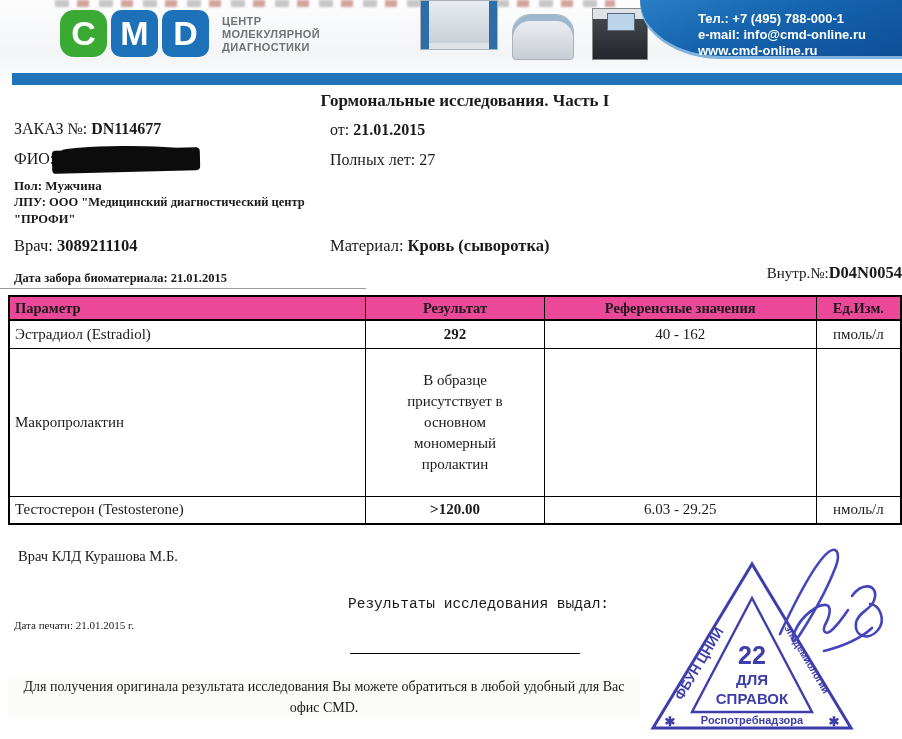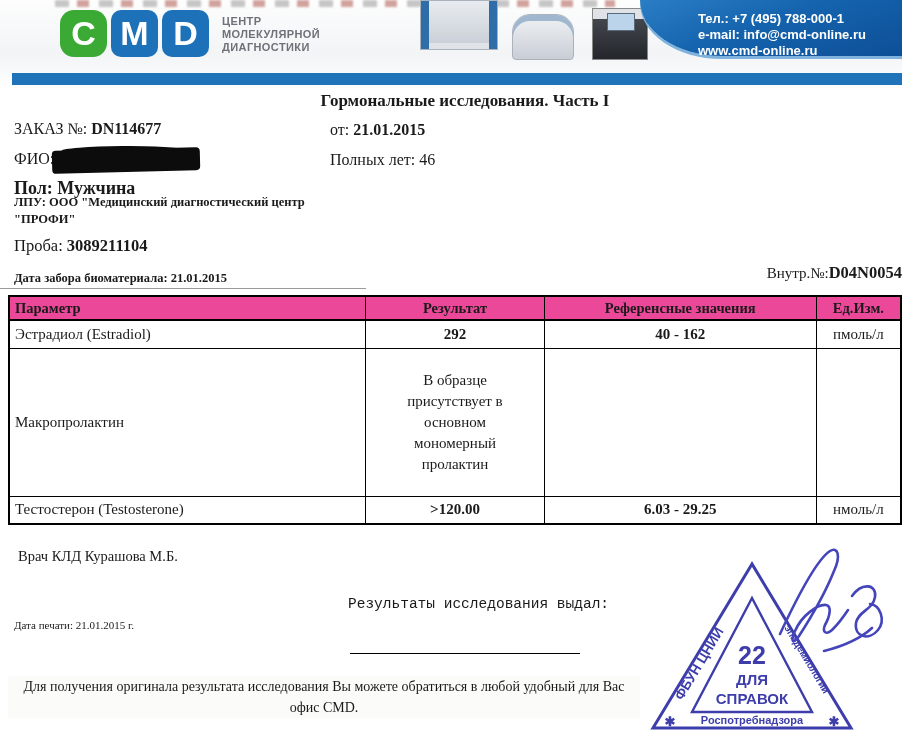--- a/index.html
+++ b/index.html
@@ -43,40 +43,40 @@
            font-weight:bold; font-size:17px; }
   .lbl { font-weight:normal; } .val { font-weight:bold; }
   .row-order { position:absolute; left:14px; top:120px; font-size:16px; }
   .row-date  { position:absolute; left:330px; top:121px; font-size:16px; }
   .row-fio   { position:absolute; left:14px; top:150px; font-size:16px; }
   .redact { position:absolute; left:52px; top:149px; width:148px; height:23px; background:#0c0c0c;
             border-radius:4px; transform:rotate(-1.5deg); }
   .redact::after { content:""; position:absolute; left:10px; top:-3px; width:120px; height:8px;
             background:#0c0c0c; border-radius:50%; transform:rotate(1deg); }
   .row-age   { position:absolute; left:330px; top:151px; font-size:16px; }
-  .row-sex   { position:absolute; left:14px; top:178px; font-size:18px; font-weight:bold; }
+  .row-sex   { position:absolute; left:14px; top:178px; font-size:13px; font-weight:bold; }
   .row-lpu   { position:absolute; left:14px; top:194px; width:330px; font-size:12.5px; font-weight:bold; line-height:17px; }
   .row-sample{ position:absolute; left:14px; top:236px; font-size:16.5px; }
   .row-material{ position:absolute; left:330px; top:236px; font-size:16.5px; }
   .row-collect { position:absolute; left:14px; top:271px; font-size:12.5px; font-weight:bold; }
   .collect-line{ position:absolute; left:0; top:288px; width:366px; border-top:1px solid #9a9a9a; }
   .row-internal{ position:absolute; right:0px; top:263px; font-size:15px; }
   .row-internal .val { font-size:16.5px; }
 
   
   table.results { position:absolute; left:8px; top:295px; width:894px; border-collapse:collapse;
                   font-size:15px; table-layout:fixed; }
   table.results th, table.results td { border:1px solid #000; padding:2px 5px; }
   table.results { border:2px solid #000; }
   table.results th { background:#ec4899; font-weight:bold; font-size:14.5px; height:24px;
                      border-bottom:2px solid #000; }
   table.results td { height:28px; }
   .c-param { width:40%; text-align:left; }
   .c-res   { width:20%; text-align:center; }
-  .c-ref   { width:30.5%; text-align:center;font-weight:bold; }
+  .c-ref   { width:30.5%; text-align:center; }
   .c-unit  { width:9.5%; text-align:center; }
   td.c-res { font-weight:bold; }
   tr.tall td { height:124px; }
   tr.tall td.c-res { font-weight:normal; vertical-align:middle; line-height:21px; padding:21px 22px; }
 
   
   .doctor   { position:absolute; left:18px; top:548px; font-size:14.5px; }
   .issued   { position:absolute; left:348px; top:596px; font-size:14.5px;font-family:Liberation Mono, monospace; }
   .printdate{ position:absolute; left:14px; top:619px; font-size:11px; }
   .sigline  { position:absolute; left:350px; top:653px; width:230px; border-top:1.5px solid #000; }
@@ -128,29 +128,33 @@
     <span class="lbl">от:</span>
     <span class="val">21.01.2015</span>
   </div>
 
   <div class="row-fio">
     <span class="lbl">ФИО:</span>
   </div>
   <div class="redact"></div>
   <div class="row-age">
     <span class="lbl">Полных лет:</span>
-    <span class="lbl">46</span>
+    <span class="lbl">27</span>
   </div>
 
   <div class="row-sex">Пол: Мужчина</div>
   <div class="row-lpu">ЛПУ: ООО "Медицинский диагностический центр "ПРОФИ"</div>
 
   <div class="row-sample">
-    <span class="lbl">Проба:</span>
+    <span class="lbl">Врач:</span>
     <span class="val">3089211104</span>
+  </div>
+  <div class="row-material">
+    <span class="lbl">Материал:</span>
+    <span class="val">Кровь (сыворотка)</span>
   </div>
 
   <div class="row-collect">Дата забора биоматериала: 21.01.2015</div>
   <div class="collect-line"></div>
 
   <div class="row-internal">
     <span class="lbl">Внутр.№:</span><span class="val">D04N0054</span>
   </div>
 
   <table class="results">

